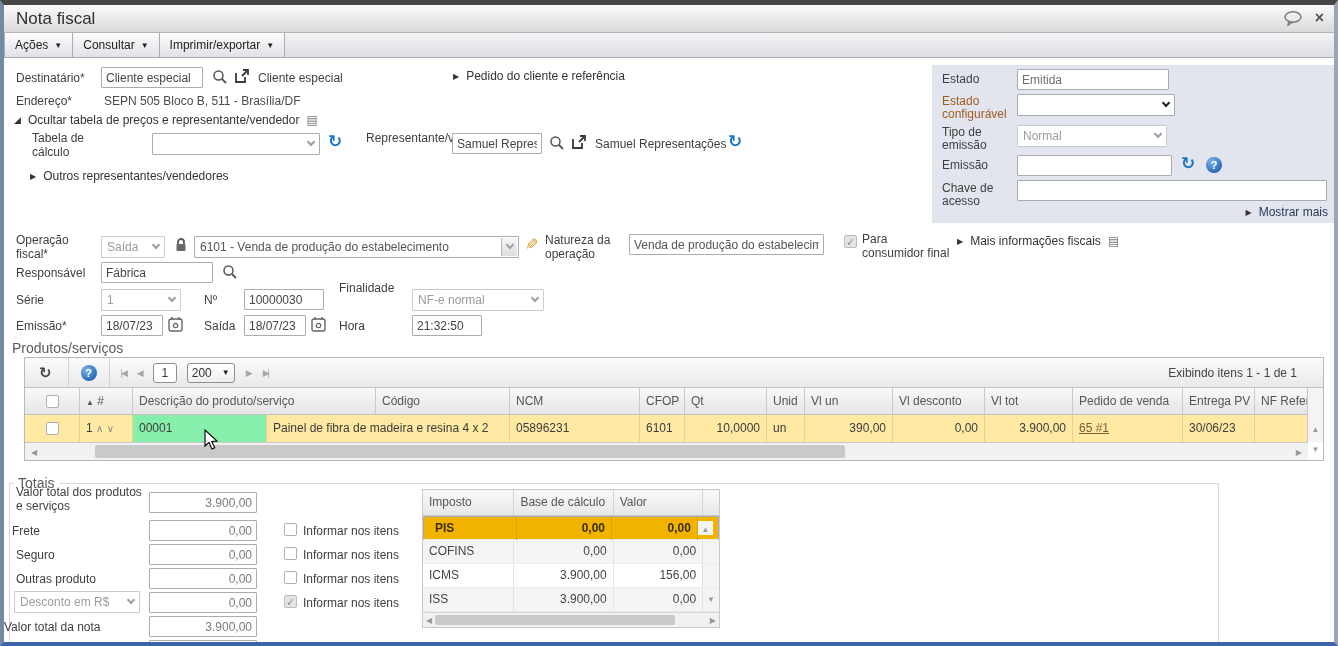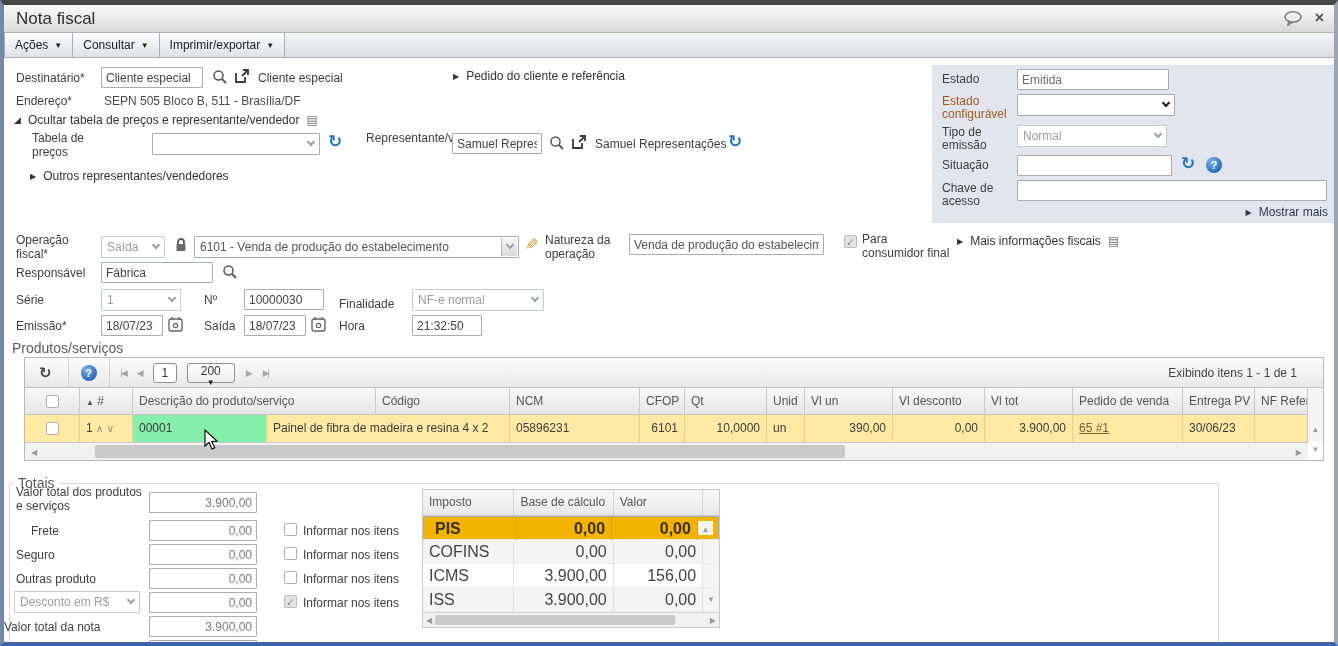--- a/index.html
+++ b/index.html
@@ -54,21 +54,21 @@
   .thumb { background:#c9c9c9; border-radius:2px; }
   .sarrow { color:#9a9a9a; font-size:8px; }
   
   fieldset.totais { position:absolute; left:5px; top:470px; width:1210px; height:300px; border:1px solid #d8d8d8; border-bottom:none; }
   fieldset.totais legend { font-size:14px; color:#5b5b5b; margin-left:4px; padding:0 4px; }
   
   .taxtbl { position:absolute; left:418px; top:484px; width:298px; border:1px solid #c9c9c9; background:#fff; }
   .taxhead { display:flex; background:linear-gradient(#f9f9f9,#e8e8e8); border-bottom:1px solid #c9c9c9; height:26px; }
   .th { font-size:12px; color:#555; padding:0 6px; line-height:25px; border-right:1px solid #d4d4d4; }
   .taxrow { display:flex; height:24px; border-bottom:1px solid #ececec; }
-  .td { font-size:16px; color:#444; padding:0 6px; line-height:23px; border-right:1px solid #e3e3e3; overflow:hidden; white-space:nowrap; }
+  .td { font-size:12px; color:#444; padding:0 6px; line-height:23px; border-right:1px solid #e3e3e3; overflow:hidden; white-space:nowrap; }
   .td.r { text-align:right; }
   .taxrow.alt { background:#f4f4f4; }
   .taxrow.sel { background:#f2b200; }
   .taxrow.sel .td { color:#3a2f00; font-weight:bold; border-right-color:#dca400; }
   .taxscroll { display:flex; align-items:center; height:15px; background:#f1f1f1; border-top:1px solid #d4d4d4; padding:0 3px; gap:3px; }
   .link { color:#6e5f3a; text-decoration:underline; }
   svg { display:block; }
 </style>
 </head>
 <body>
@@ -132,42 +132,42 @@
     <div class="plbl abs orange" style="left:10px; top:30px;">Estado configurável</div>
     <div class="sel abs" style="left:85px; top:29px; width:158px;">
         <span></span>
         <span class="chev"></span>
       </div>
     <div class="plbl abs" style="left:10px; top:61px;">Tipo de emissão</div>
     <div class="sel dis abs" style="left:85px; top:60px; width:150px;">
         <span>Normal</span>
         <span class="chev gray"></span>
       </div>
-    <div class="plbl abs" style="left:10px; top:94px;">Situação</div>
+    <div class="plbl abs" style="left:10px; top:94px;">Emissão</div>
     <input class="abs inp" style="left: 85px; top: 90px; width: 155px;" value="">
     <span class="abs refresh" style="left:249px; top:91px;">↻</span>
     <span class="abs help-ic" style="left:274px; top:92px;">?</span>
     <div class="plbl abs" style="left:10px; top:117px;">Chave de acesso</div>
     <input class="abs inp" style="left: 85px; top: 115px; width: 310px;" value="">
     <div class="toggle abs" style="right:8px; top:140px;">
       <span class="tri-rt">▶</span>
       <span style="color:#2b3a55;">Mostrar mais</span>
     </div>
   </div>
 
   <div class="abs lbl" style="left:12px; top:89px;">Endereço*</div>
   <div class="abs lbl" style="left:100px; top:89px; color:#4a4a4a;">SEPN 505 Bloco B, 511 - Brasília/DF</div>
 
   <div class="abs toggle" style="left:10px; top:108px;">
     <span class="tri-exp">◢</span>
     <span>Ocultar tabela de preços e representante/vendedor</span>
     <span class="icon-note">▤</span>
   </div>
 
-  <div class="abs lbl" style="left:28px; top:126px; width:70px;">Tabela de preços</div>
+  <div class="abs lbl" style="left:28px; top:126px; width:70px;">Tabela de cálculo</div>
   <div class="sel abs" style="left:148px; top:128px; width:168px;">
       <span></span>
       <span class="chev gray"></span>
     </div>
   <span class="abs refresh" style="left:324px; top:129px;">↻</span>
   <div class="abs lbl" style="left:362px; top:126px; width:88px;">Representante/vendedor</div>
   <input class="abs inp" style="left: 448px; top: 128px; width: 90px;" value="Samuel Represe">
   <span class="abs" style="left:545px; top:130px;">
     <svg width="16" height="16" viewBox="0 0 16 16">
         <circle cx="6.5" cy="6.5" r="4.5" fill="none" stroke="#555" stroke-width="1.5"></circle>
@@ -225,21 +225,21 @@
       </svg>
   </span>
 
   <div class="abs lbl" style="left:12px; top:288px;">Série</div>
   <div class="sel dis abs" style="left:97px; top:284px; width:80px;">
       <span>1</span>
       <span class="chev gray"></span>
     </div>
   <div class="abs lbl" style="left:200px; top:288px;">Nº</div>
   <input class="abs inp" style="left: 240px; top: 284px; width: 80px;" value="10000030">
-  <div class="abs lbl" style="left:335px; top:292px;">Finalidade</div>
+  <div class="abs lbl" style="left:335px; top:276px;">Finalidade</div>
   <div class="sel dis abs" style="left:408px; top:284px; width:132px;">
       <span>NF-e normal</span>
       <span class="chev gray"></span>
     </div>
 
   <div class="abs lbl" style="left:12px; top:314px;">Emissão*</div>
   <input class="abs inp" style="left: 97px; top: 310px; width: 62px;" value="18/07/23">
   <span class="abs" style="left:164px; top:311px;">
     <svg width="15" height="16" viewBox="0 0 15 16">
         <rect x="1" y="3" width="13" height="12" rx="2" fill="none" stroke="#666" stroke-width="1.4"></rect>
@@ -265,21 +265,21 @@
 
   <div class="abs grid">
     <div class="gtoolbar">
       <span style="margin:0 10px 0 14px; color:#444; font-size:15px; font-weight:bold;">↻</span>
       <span class="tb-sep"></span>
       <span class="help-ic" style="margin:0 6px;">?</span>
       <span class="tb-sep"></span>
       <span class="pg-arrow" style="margin:0 5px;">|◀</span>
       <span class="pg-arrow" style="margin:0 6px;">◀</span>
       <span class="pagebox" style="margin:0 5px;">1</span>
-      <div class="pgsel" style="margin:0 5px;flex-direction:column;">
+      <div class="pgsel" style="margin:0 5px;">
           <span>200</span>
           <span class="tri-dn">▼</span>
         </div>
       <span class="pg-arrow" style="margin:0 6px;">▶</span>
       <span class="pg-arrow" style="margin:0 6px;">▶|</span>
       <span style="margin-left:auto; margin-right:26px; font-size:12px; color:#444;">Exibindo itens 1 - 1 de 1</span>
     </div>
     <div class="ghead">
       <div class="gh" style="width:55px; display:flex; align-items:center; justify-content:center;">
           <span class="cb"></span>
@@ -299,21 +299,21 @@
       <div class="gh" style="width:53px; border-right:none;">NF Refer</div>
     </div>
     <div class="grow">
       <div class="gc" style="width:55px; display:flex; align-items:center; justify-content:center;">
           <span class="cb"></span>
         </div>
       <div class="gc" style="width:53px;"><span>1</span> <span style="color:#8a8a8a; font-size:10px;">∧</span> <span style="color:#8a8a8a; font-size:10px;">∨</span></div>
       <div class="gc" style="width:134px; background:#86efac;">00001</div>
       <div class="gc" style="width:243px;">Painel de fibra de madeira e resina 4 x 2</div>
       <div class="gc" style="width:130px;">05896231</div>
-      <div class="gc" style="width:45px;text-align:right;">6101</div>
+      <div class="gc" style="width:45px;">6101</div>
       <div class="gc r" style="width:82px;">10,0000</div>
       <div class="gc" style="width:38px;">un</div>
       <div class="gc r" style="width:88px;">390,00</div>
       <div class="gc r" style="width:92px;">0,00</div>
       <div class="gc r" style="width:88px;">3.900,00</div>
       <div class="gc" style="width:110px;"><a class="link">65 #1</a></div>
       <div class="gc" style="width:72px;">30/06/23</div>
       <div class="gc" style="width:53px; border-right:none;"></div>
     </div>
     <div class="vscroll">
@@ -333,21 +333,21 @@
       </svg>
   </span>
 
   <fieldset class="totais">
     <legend>Totais</legend>
   </fieldset>
 
   <div class="abs lbl" style="left:12px; top:480px; width:128px;">Valor total dos produtos e serviços</div>
   <input class="abs inp ro num" style="left: 145px; top: 487px; width: 108px;" readonly="" value="3.900,00">
 
-  <div class="abs lbl" style="left:27px; top:519px;">Frete</div>
+  <div class="abs lbl" style="left:8px; top:519px;">Frete</div>
   <input class="abs inp num" style="left: 145px; top: 515px; width: 108px;" value="0,00">
   <span class="abs cb" style="left:280px; top:518px;"></span>
   <div class="abs lbl" style="left:299px; top:519px;">Informar nos itens</div>
 
   <div class="abs lbl" style="left:12px; top:543px;">Seguro</div>
   <input class="abs inp num" style="left: 145px; top: 539px; width: 108px;" value="0,00">
   <span class="abs cb" style="left:280px; top:542px;"></span>
   <div class="abs lbl" style="left:299px; top:543px;">Informar nos itens</div>
 
   <div class="abs lbl" style="left:12px; top:567px;">Outras produto</div>

